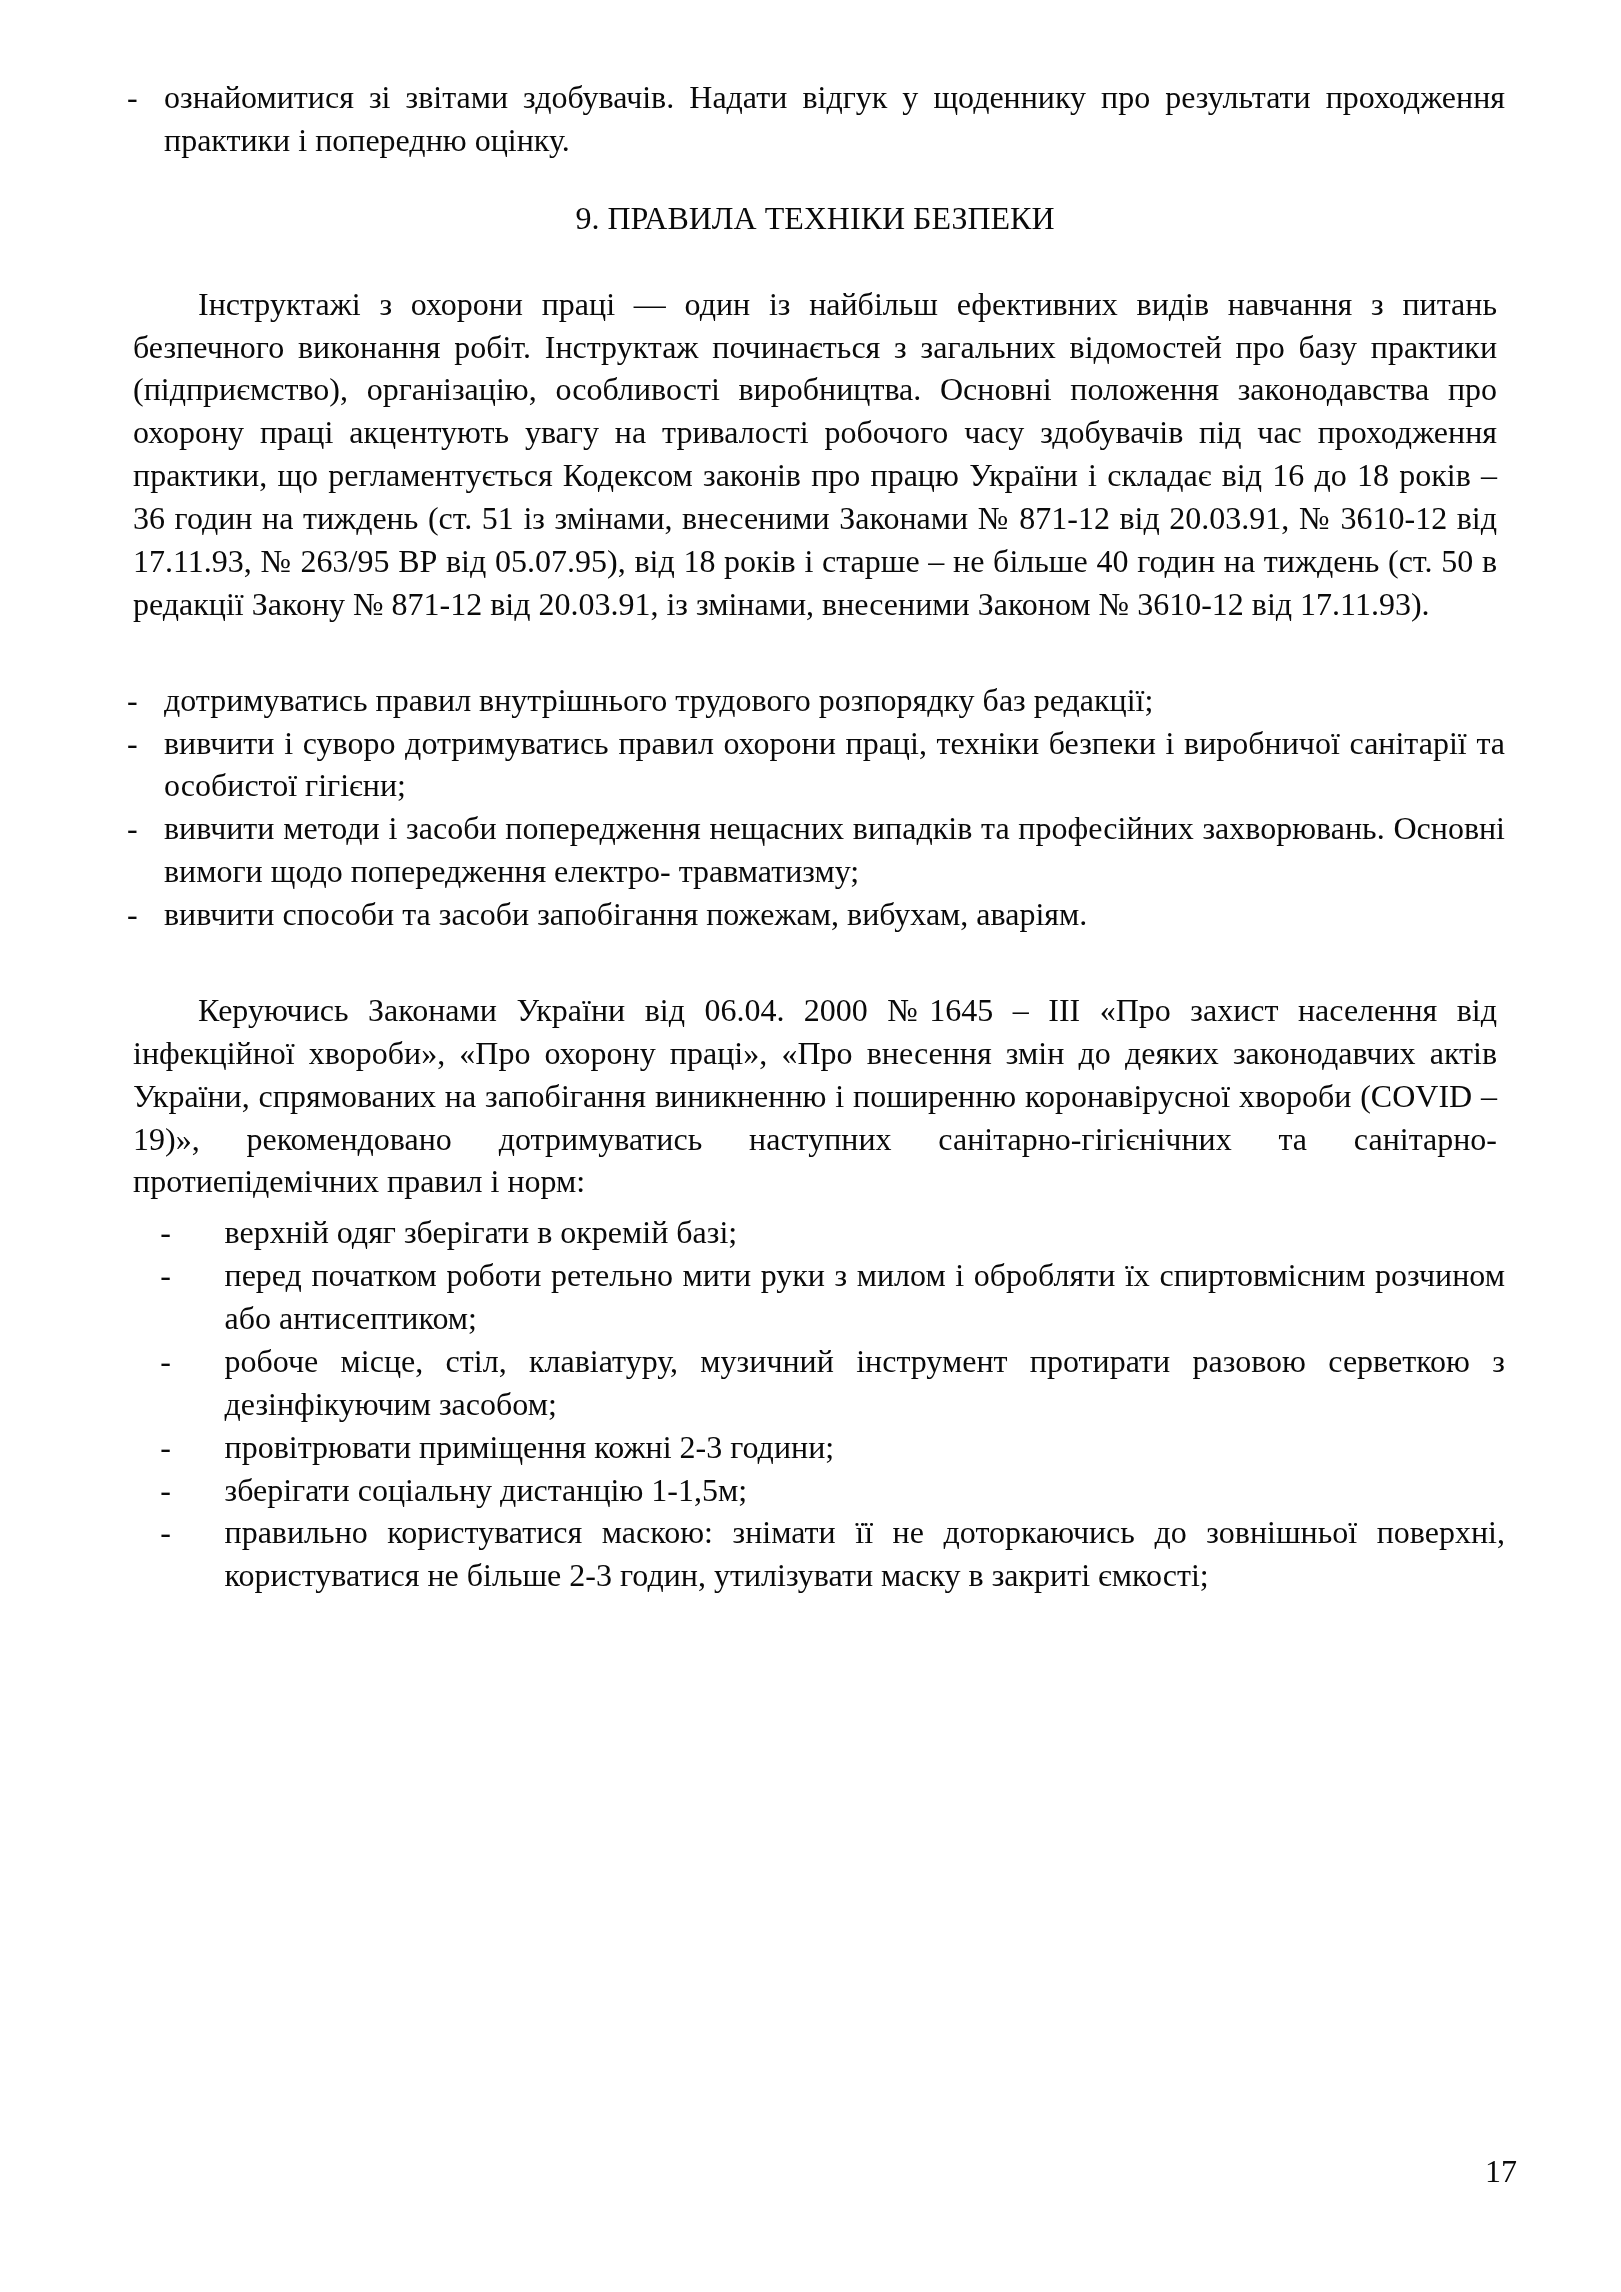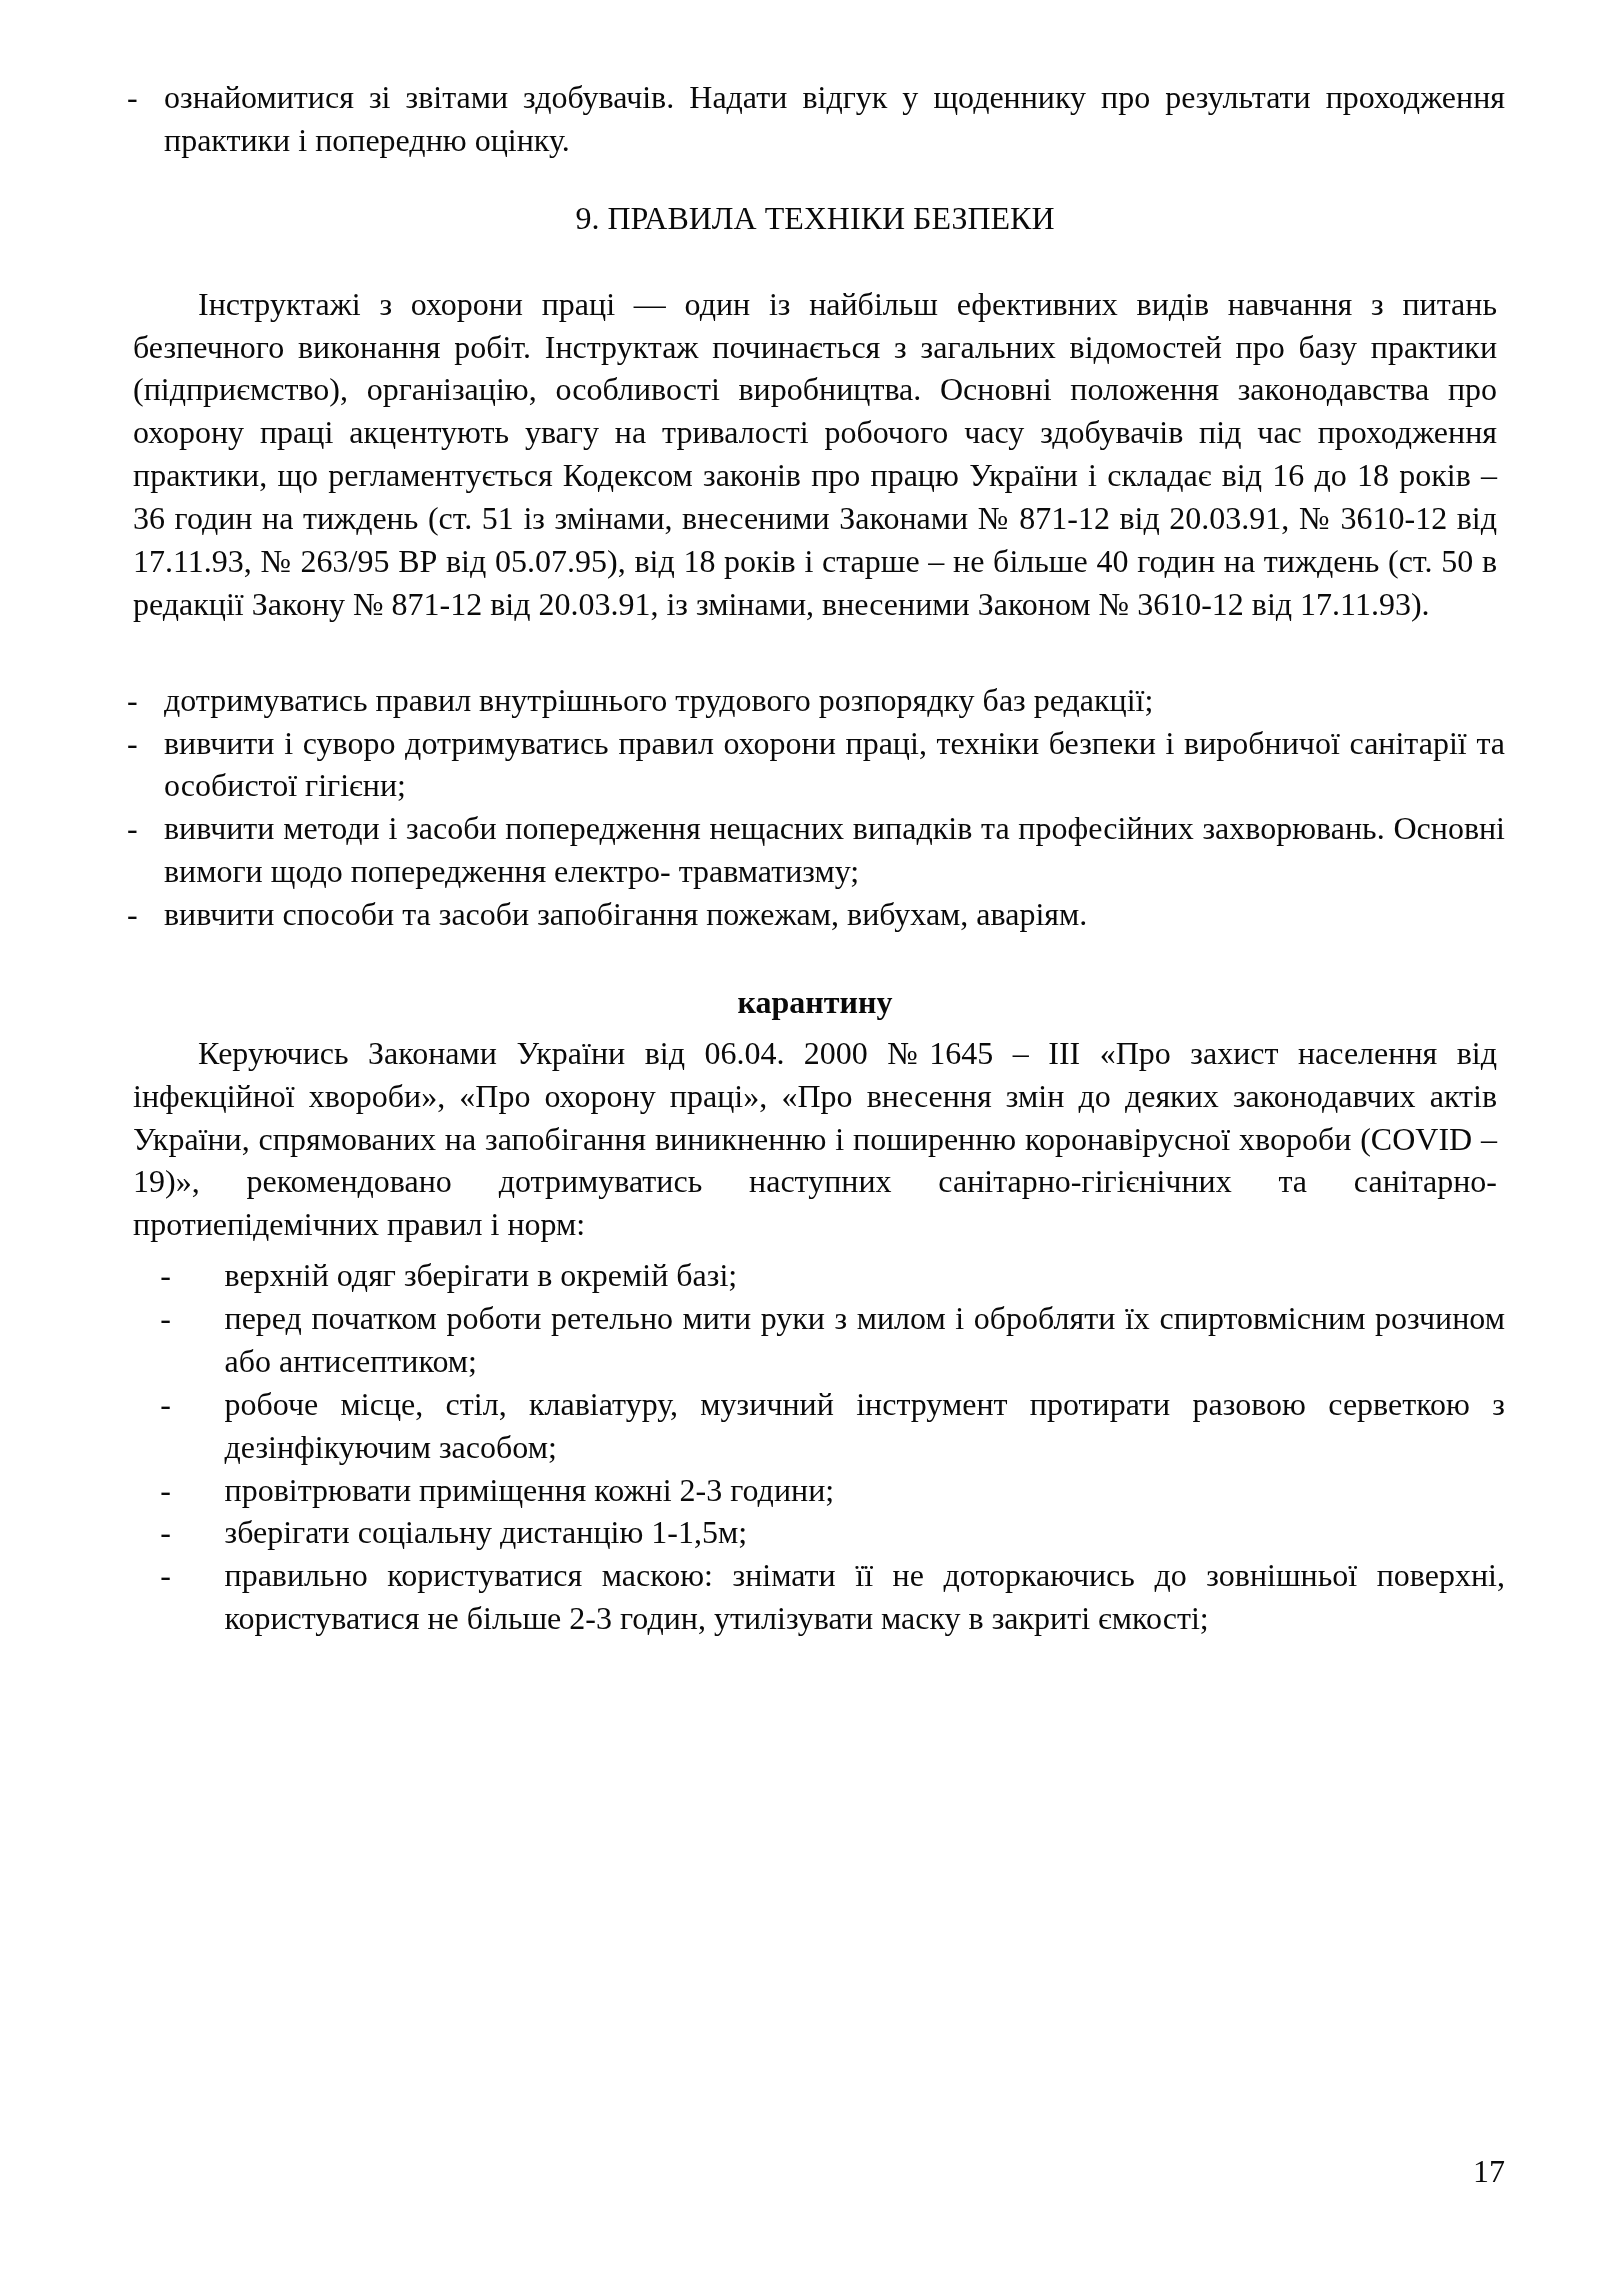--- a/index.html
+++ b/index.html
@@ -78,21 +78,21 @@
     text-align: center;
     line-height: 1.34;
     margin: 0;
   }
   .sp-2 { height: 35px; }
   .sp-3 { height: 45px; }
 
   
   .page-number {
     position: absolute;
-    right: 116px;
+    right: 104px;
     bottom: 106px;
     font-size: 32px;
     line-height: 1;
     font-family: "Liberation Serif", "DejaVu Serif", serif;
   }
 </style>
 </head>
 <body>
 
 <div class="page">
@@ -131,21 +131,20 @@
       </li>
       <li class="bullet-item">
         <span class="bullet-mark">-</span>
         <span class="bullet-text">вивчити способи та засоби запобігання пожежам, вибухам, аваріям.</span>
       </li>
     </ul>
 
 
     <div class="sp-3"></div>
 
-    <h3 class="subheading-bold">карантину</h3>
 
     <p class="para">Керуючись Законами України від 06.04. 2000 №1645 – III «Про захист населення від інфекційної хвороби», «Про охорону праці», «Про внесення змін до деяких законодавчих актів України, спрямованих на запобігання виникненню і поширенню коронавірусної хвороби (COVID – 19)», рекомендовано дотримуватись наступних санітарно-гігієнічних та санітарно-протиепідемічних правил і норм:</p>
 
     <ul class="bullet-list">
       <li class="bullet-item indented">
         <span class="bullet-mark">-</span>
         <span class="bullet-text">верхній одяг зберігати в окремій базі;</span>
       </li>
       <li class="bullet-item indented">
         <span class="bullet-mark">-</span>

